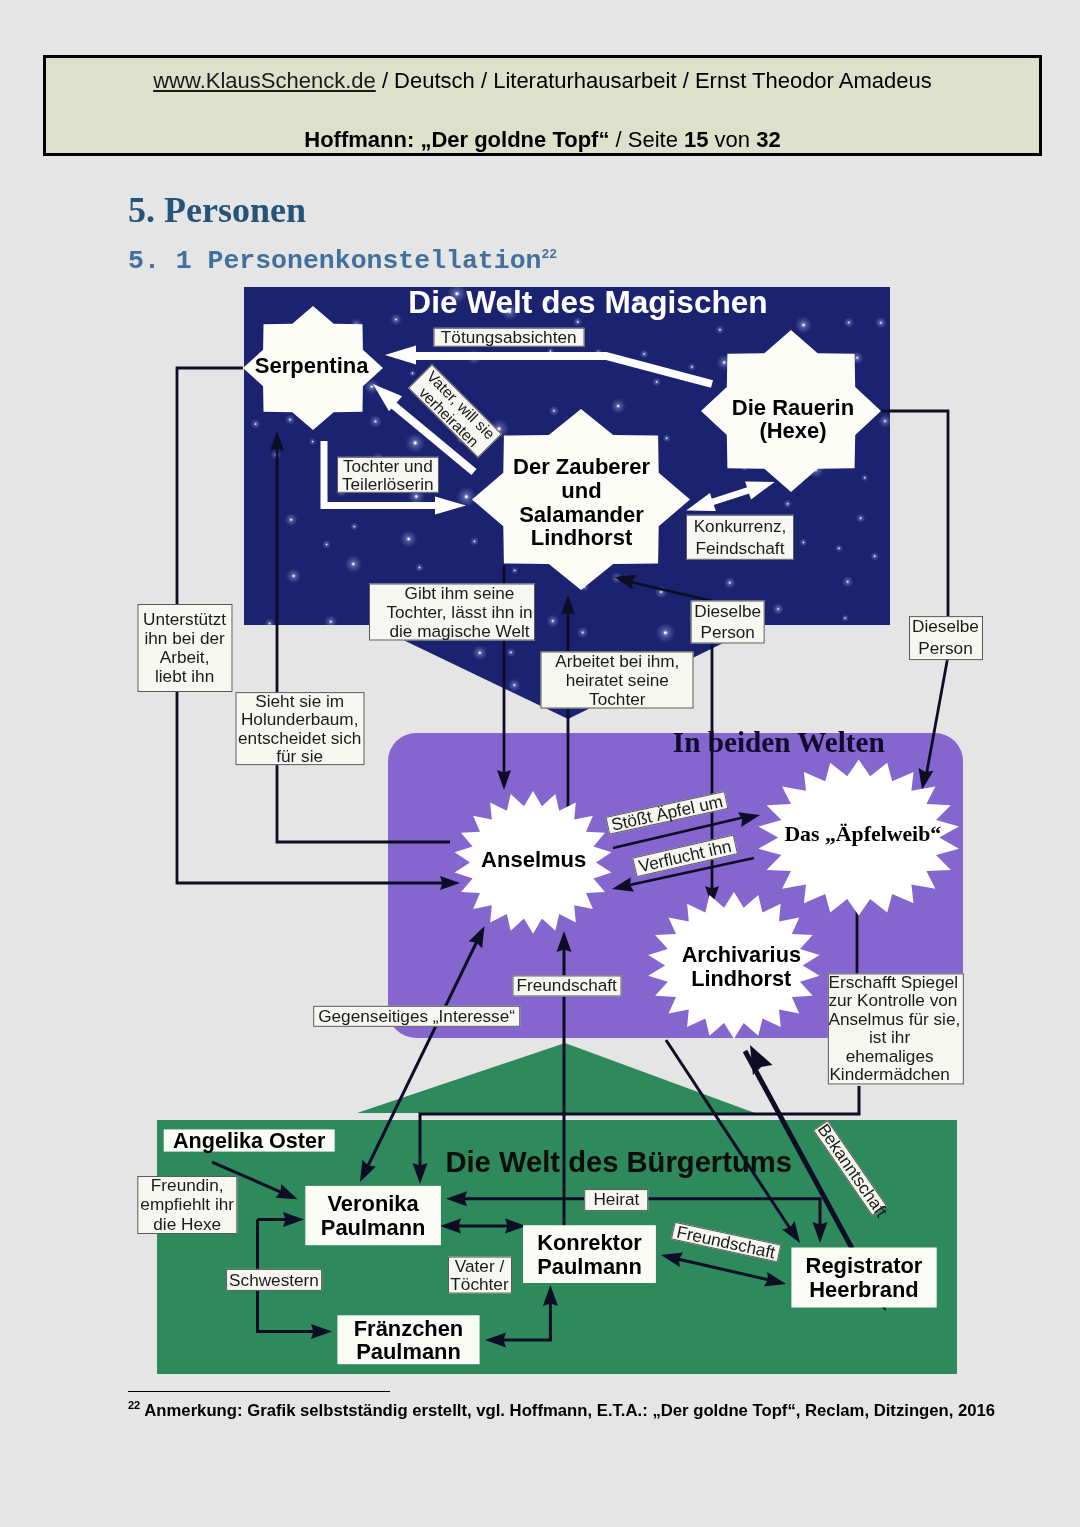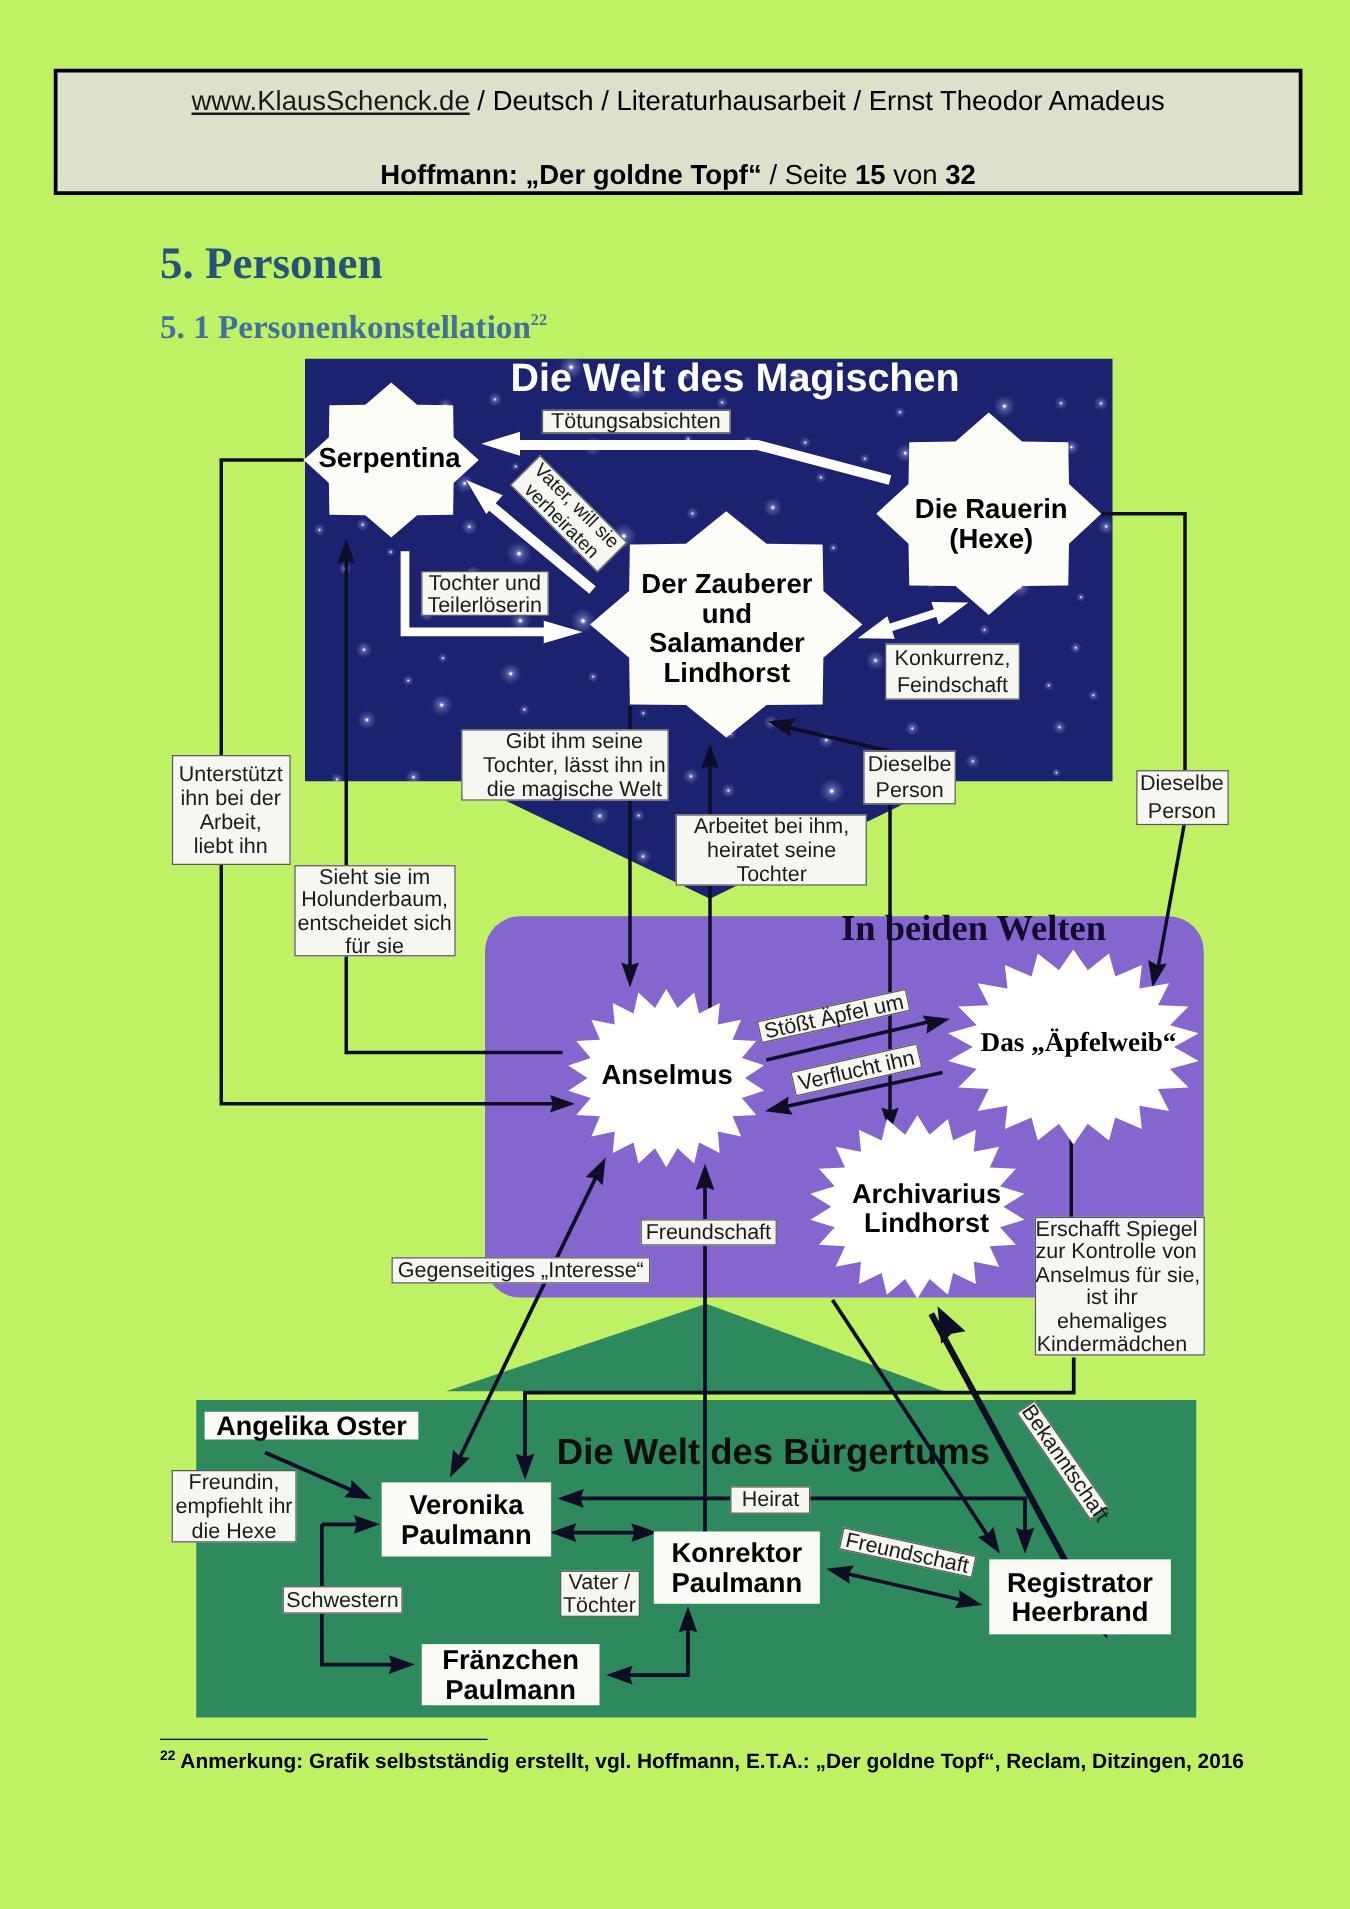--- a/index.html
+++ b/index.html
@@ -1,29 +1,29 @@
 <!DOCTYPE html>
 <html><head>
 <meta charset="utf-8">
 <style>
   html,body{margin:0;padding:0;background:#fff;}
   body{width:1080px;height:1527px;font-family:"Liberation Sans",sans-serif;position:relative;overflow:hidden;}
-  #page{position:absolute;left:0;top:0;width:1080px;height:1527px;background:#bef264;}
+  #page{position:absolute;left:0;top:0;width:1080px;height:1527px;background:#e5e5e5;}
 
   .hdrbox{position:absolute;left:43px;top:55px;width:999px;height:101px;
           background:#dde0cb;border:3px solid #000;box-sizing:border-box;}
   .hdrline{position:absolute;left:0;width:100%;text-align:center;font-size:22px;color:#000;}
   .hdr1{top:10px;}
   .hdr2{top:43px;margin-top:26px;}
   .hdr-link{color:#1a1a1a;text-decoration:underline;}
   .b{font-weight:bold;}
 
   .h1{position:absolute;left:128px;top:189px;font-family:"Liberation Serif",serif;
       font-weight:bold;font-size:36px;color:#26537a;}
-  .h2{position:absolute;left:128px;top:246px;font-family:Liberation Serif, serif;
+  .h2{position:absolute;left:128px;top:246px;font-family:Liberation Mono, monospace;
       font-weight:bold;font-size:26.5px;color:#41709f;}
   .h2 sup{font-size:13px;}
 
   .fnrule{position:absolute;left:128px;top:1391px;width:262px;height:0;border-top:1.6px solid #000;}
   .fn{position:absolute;left:128px;top:1399px;font-size:16.7px;color:#000;white-space:nowrap;font-weight:bold;}
   .fn sup{font-size:11px;}
 
   svg#diagram{position:absolute;left:0;top:0;width:1080px;height:1527px;overflow:visible;}
   .lb{position:absolute;background:#f7f7f2;border:1px solid #5a5a5a;color:#1a1a1a;
       text-align:center;white-space:nowrap;transform:translate(-50%,-50%);
@@ -399,21 +399,21 @@
 <text x="864.0" y="1297.0" text-anchor="middle" font-size="21.9" style="fill:#000;font-weight:bold;font-family:'Liberation Sans',sans-serif">Heerbrand</text>
 </g>
 </svg>
     <div class="lb" style="left:508.7px;top:337.0px;font-size:17.20px;line-height:18.50px;width:151.0px;padding-left:0;padding-right:0;height:18.5px;">
       <span>Tötungsabsichten</span>
     </div>
 <div class="lb" style="left:387.8px;top:474.6px;font-size:17.20px;line-height:18.20px;width:102.0px;padding-left:0;padding-right:0;height:36.4px;">
       <span>Tochter und</span>
       <span>Teilerlöserin</span>
     </div>
-<div class="lb" style="left:762px;top:537.2px;font-size:17.20px;line-height:22.20px;width:108.0px;padding-left:0;padding-right:0;height:44.4px;">
+<div class="lb" style="left:740px;top:537.2px;font-size:17.20px;line-height:22.20px;width:108.0px;padding-left:0;padding-right:0;height:44.4px;">
       <span>Konkurrenz,</span>
       <span>Feindschaft</span>
     </div>
 <div class="lb" style="left:454.6px;top:410.6px;font-size:15.40px;line-height:17.00px;width:99.0px;padding-left:0;padding-right:0;height:34.0px;transform:translate(-50%,-50%) rotate(45.00deg);">
       <span>Vater, will sie</span>
       <span>verheiraten</span>
     </div>
 <div class="lb" style="left:184.6px;top:647.6px;font-size:17.20px;line-height:18.90px;width:95.0px;padding-left:0;padding-right:0;height:88px;">
       <span>Unterstützt</span>
       <span>ihn bei der</span>

